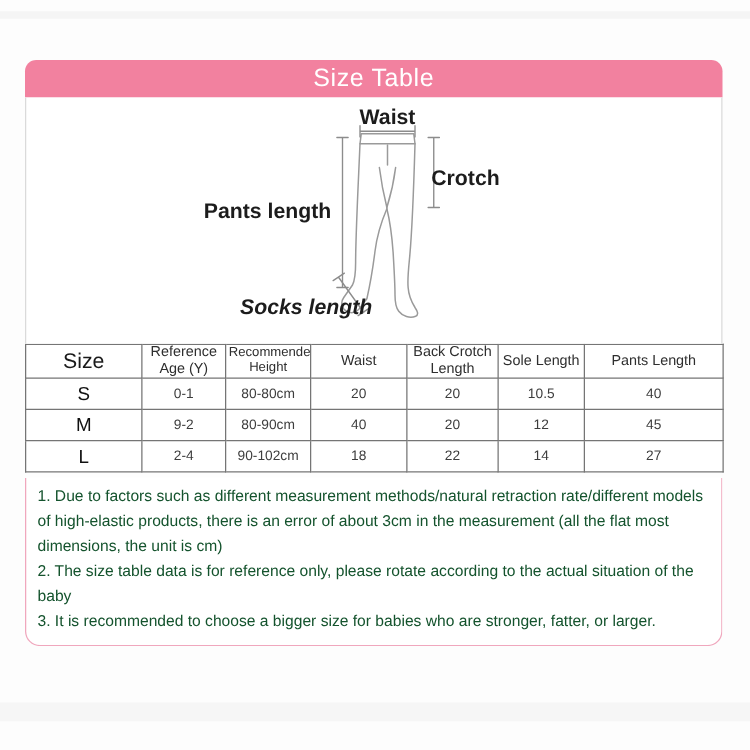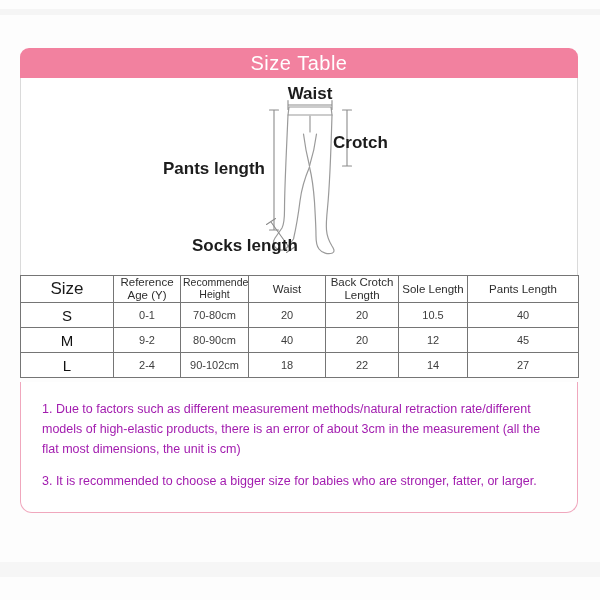--- a/index.html
+++ b/index.html
@@ -20,23 +20,23 @@
   }
   .banner-size { height:30px; line-height:30px; font-size:20px; border-radius:9px 9px 0 0; }
   .diagram-box {
     position:relative; height:197px; background:#ffffff;
     border-left:1px solid #dadada; border-right:1px solid #dadada;
     box-sizing:border-box;
   }
   .diagram-box svg { position:absolute; left:0; top:0; }
   .dlabel { position:absolute; font-size:17px; font-weight:600; color:#1c1c1c; white-space:nowrap; }
   .dlabel-waist { left:237px; top:6px; width:104px; text-align:center; }
-  .dlabel-crotch { left:312px; top:55px; }
+  .dlabel-crotch { left:324px; top:55px; }
   .dlabel-pants { right:312px; top:81px; }
-  .dlabel-socks { left:171px; top:158px; }
+  .dlabel-socks { left:171px; top:158px;font-style:italic; }
 
   
   table.size-table {
     width:558px; border-collapse:collapse; table-layout:fixed; background:#fff;
   }
   .size-table th, .size-table td {
     border:1px solid #757575; text-align:center; vertical-align:middle;
     padding:0 2px; overflow:hidden;
   }
   .size-table th { height:26px; font-weight:normal; font-size:11.5px; line-height:1.12; color:#2e2e2e; }
@@ -49,21 +49,21 @@
   col.w6 { width:111px; }
 
   
   .remarks-section { position:absolute; left:20px; top:382px; width:558px; }
   .banner-remarks { height:35px; line-height:35px; font-size:20px; border-radius:6px 6px 0 0; }
   .remarks-box {
     background:#fff; border:1px solid #f0a7bd; border-top:none;
     border-radius:0 0 12px 12px; box-sizing:border-box;
     padding:5px 9px 9px 9px;
   }
-  .remarks-box p { margin:12px; font-size:12.5px; line-height:1.6; color:#a21caf; }
+  .remarks-box p { margin:0; font-size:12.5px; line-height:1.6; color:#14532d; }
 </style>
 </head>
 <body>
 
 <div class="canvas">
   <div class="faint-strip-top"></div>
   <div class="faint-strip-bottom"></div>
 
   <section class="size-section">
     <div class="banner banner-size">
@@ -113,21 +113,21 @@
           <th class="c3">Waist</th>
           <th class="c4">Back Crotch Length</th>
           <th class="c5">Sole Length</th>
           <th class="c6">Pants Length</th>
         </tr>
       </thead>
       <tbody>
         <tr>
           <td class="c0">S</td>
           <td>0-1</td>
-          <td>70-80cm</td>
+          <td>80-80cm</td>
           <td>20</td>
           <td>20</td>
           <td>10.5</td>
           <td>40</td>
         </tr>
         <tr>
           <td class="c0">M</td>
           <td>9-2</td>
           <td>80-90cm</td>
           <td>40</td>
@@ -144,16 +144,17 @@
           <td>14</td>
           <td>27</td>
         </tr>
       </tbody>
     </table>
   </section>
 
   <section class="remarks-section">
     <div class="remarks-box">
       <p>1. Due to factors such as different measurement methods/natural retraction rate/different models of high-elastic products, there is an error of about 3cm in the measurement (all the flat most dimensions, the unit is cm)</p>
+      <p>2. The size table data is for reference only, please rotate according to the actual situation of the baby</p>
       <p>3. It is recommended to choose a bigger size for babies who are stronger, fatter, or larger.</p>
     </div>
   </section>
 </div>
 
 </body></html>

